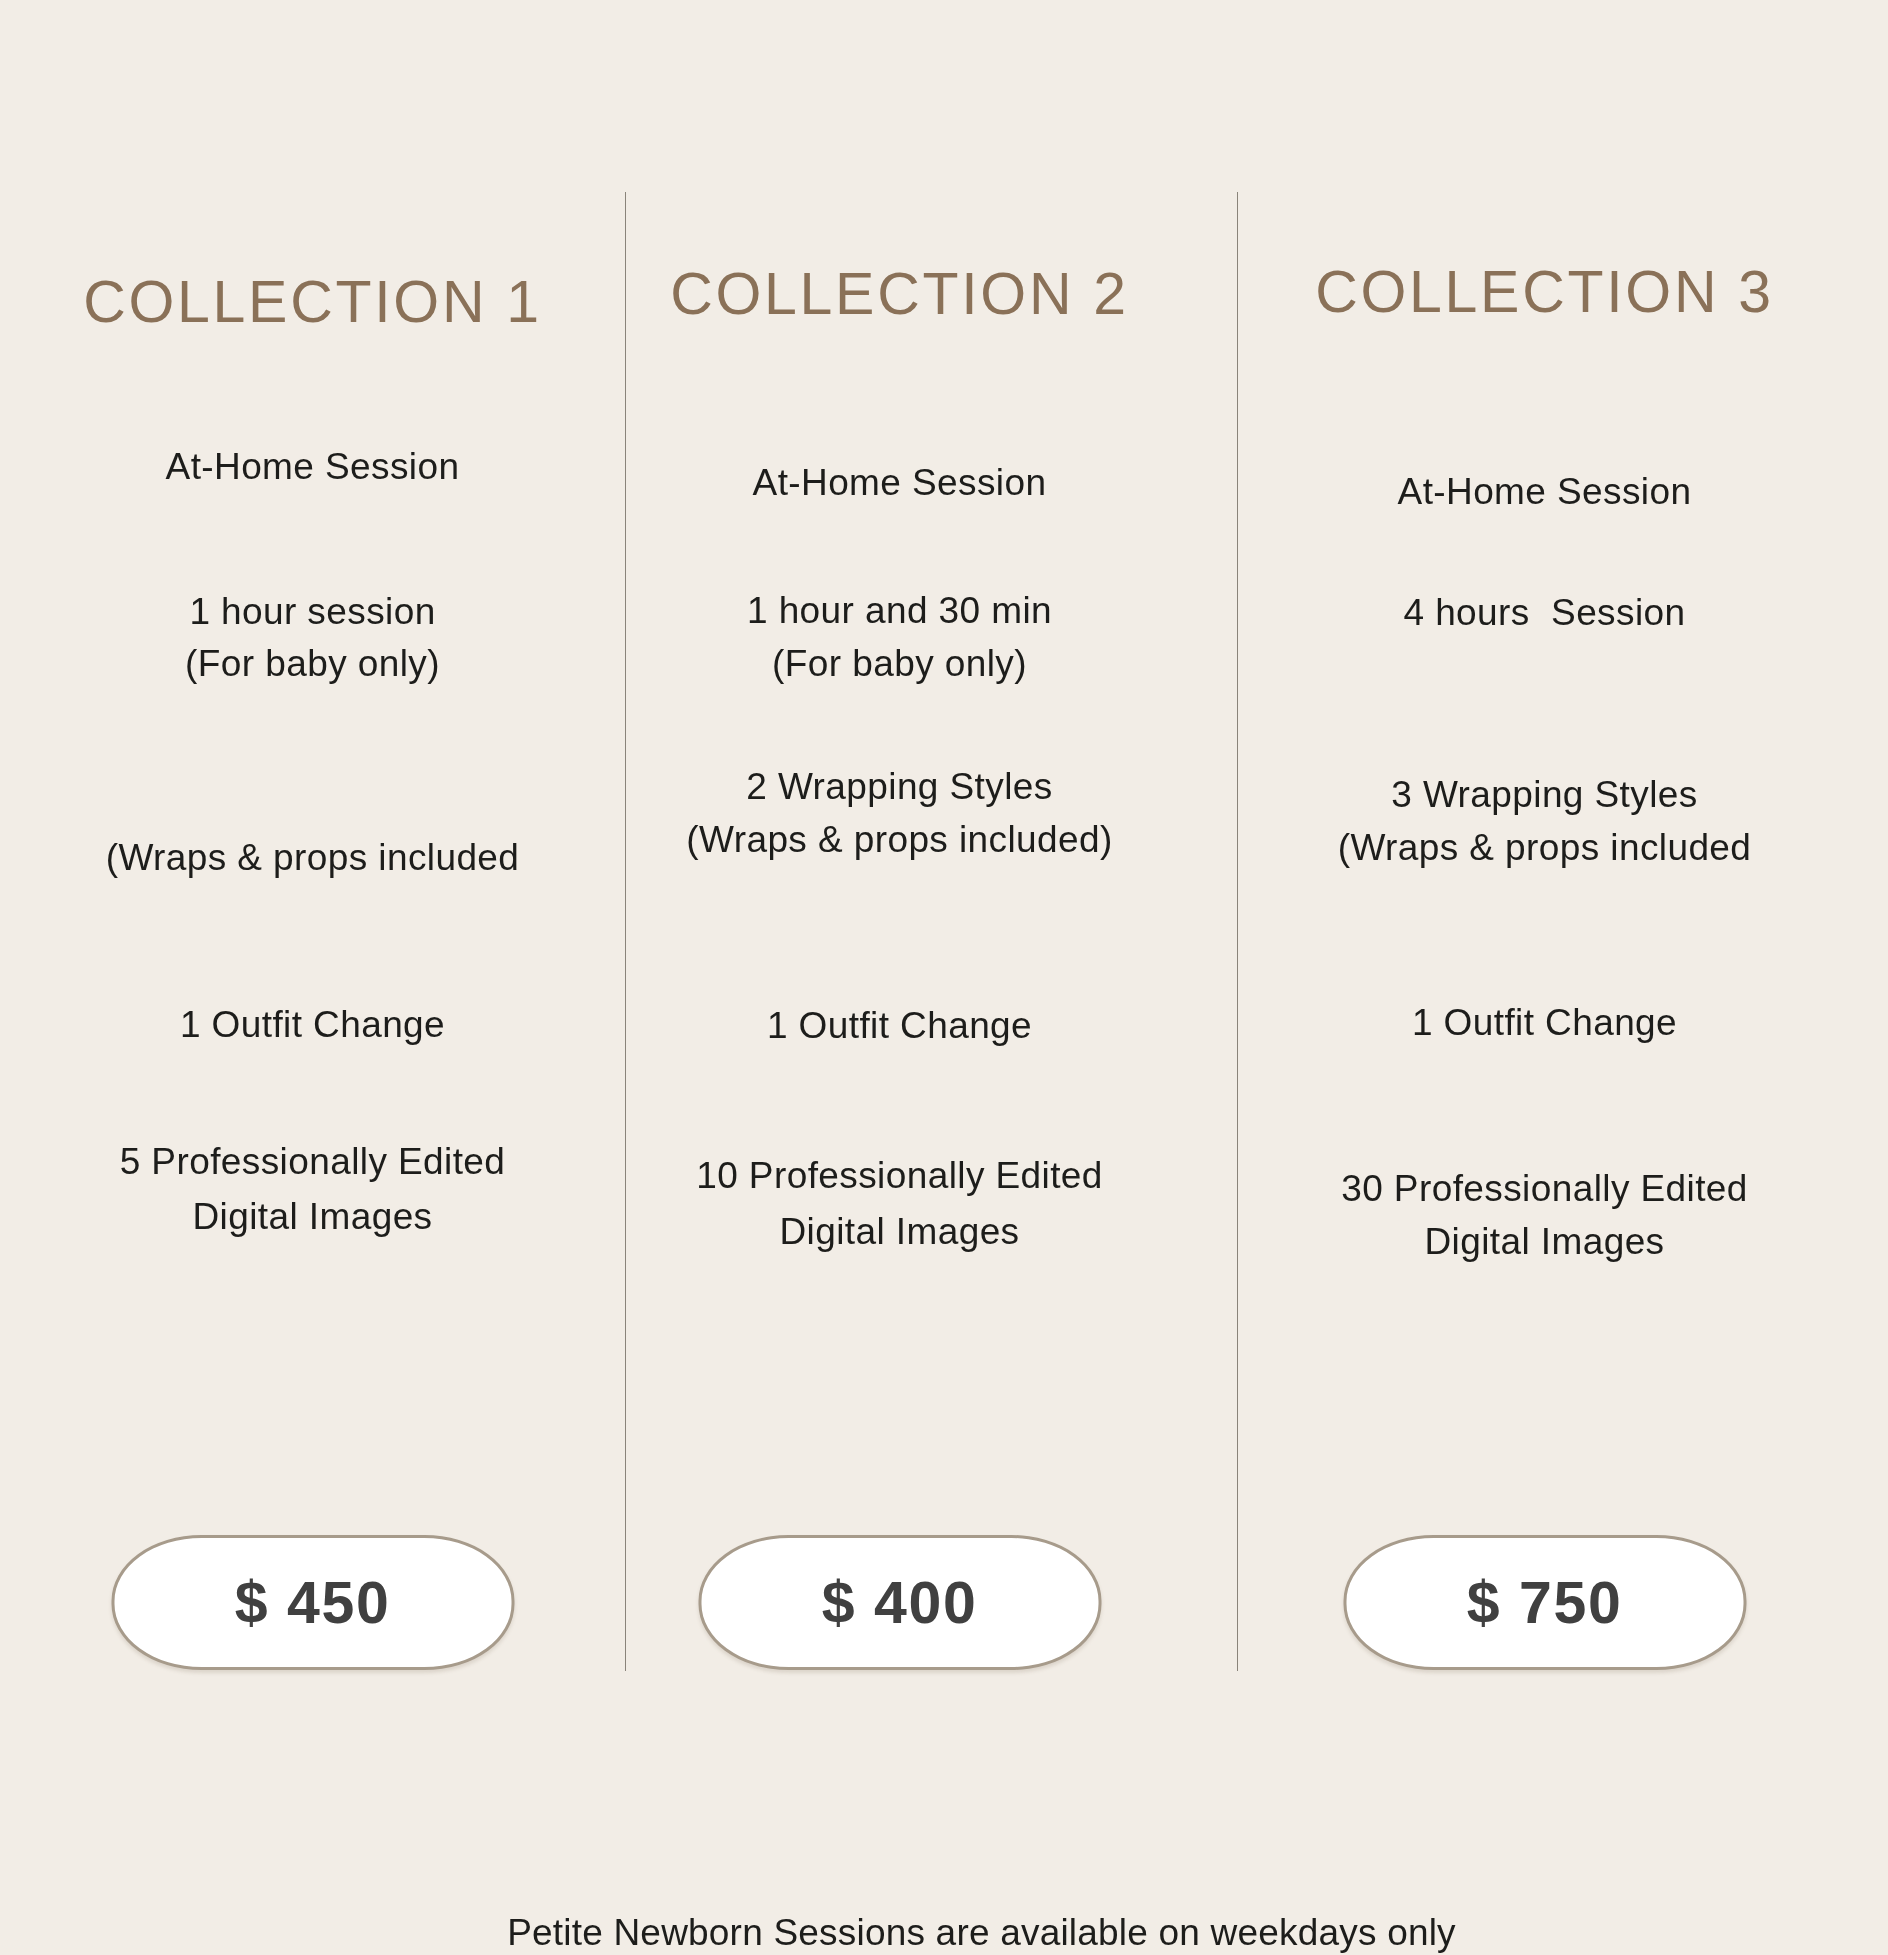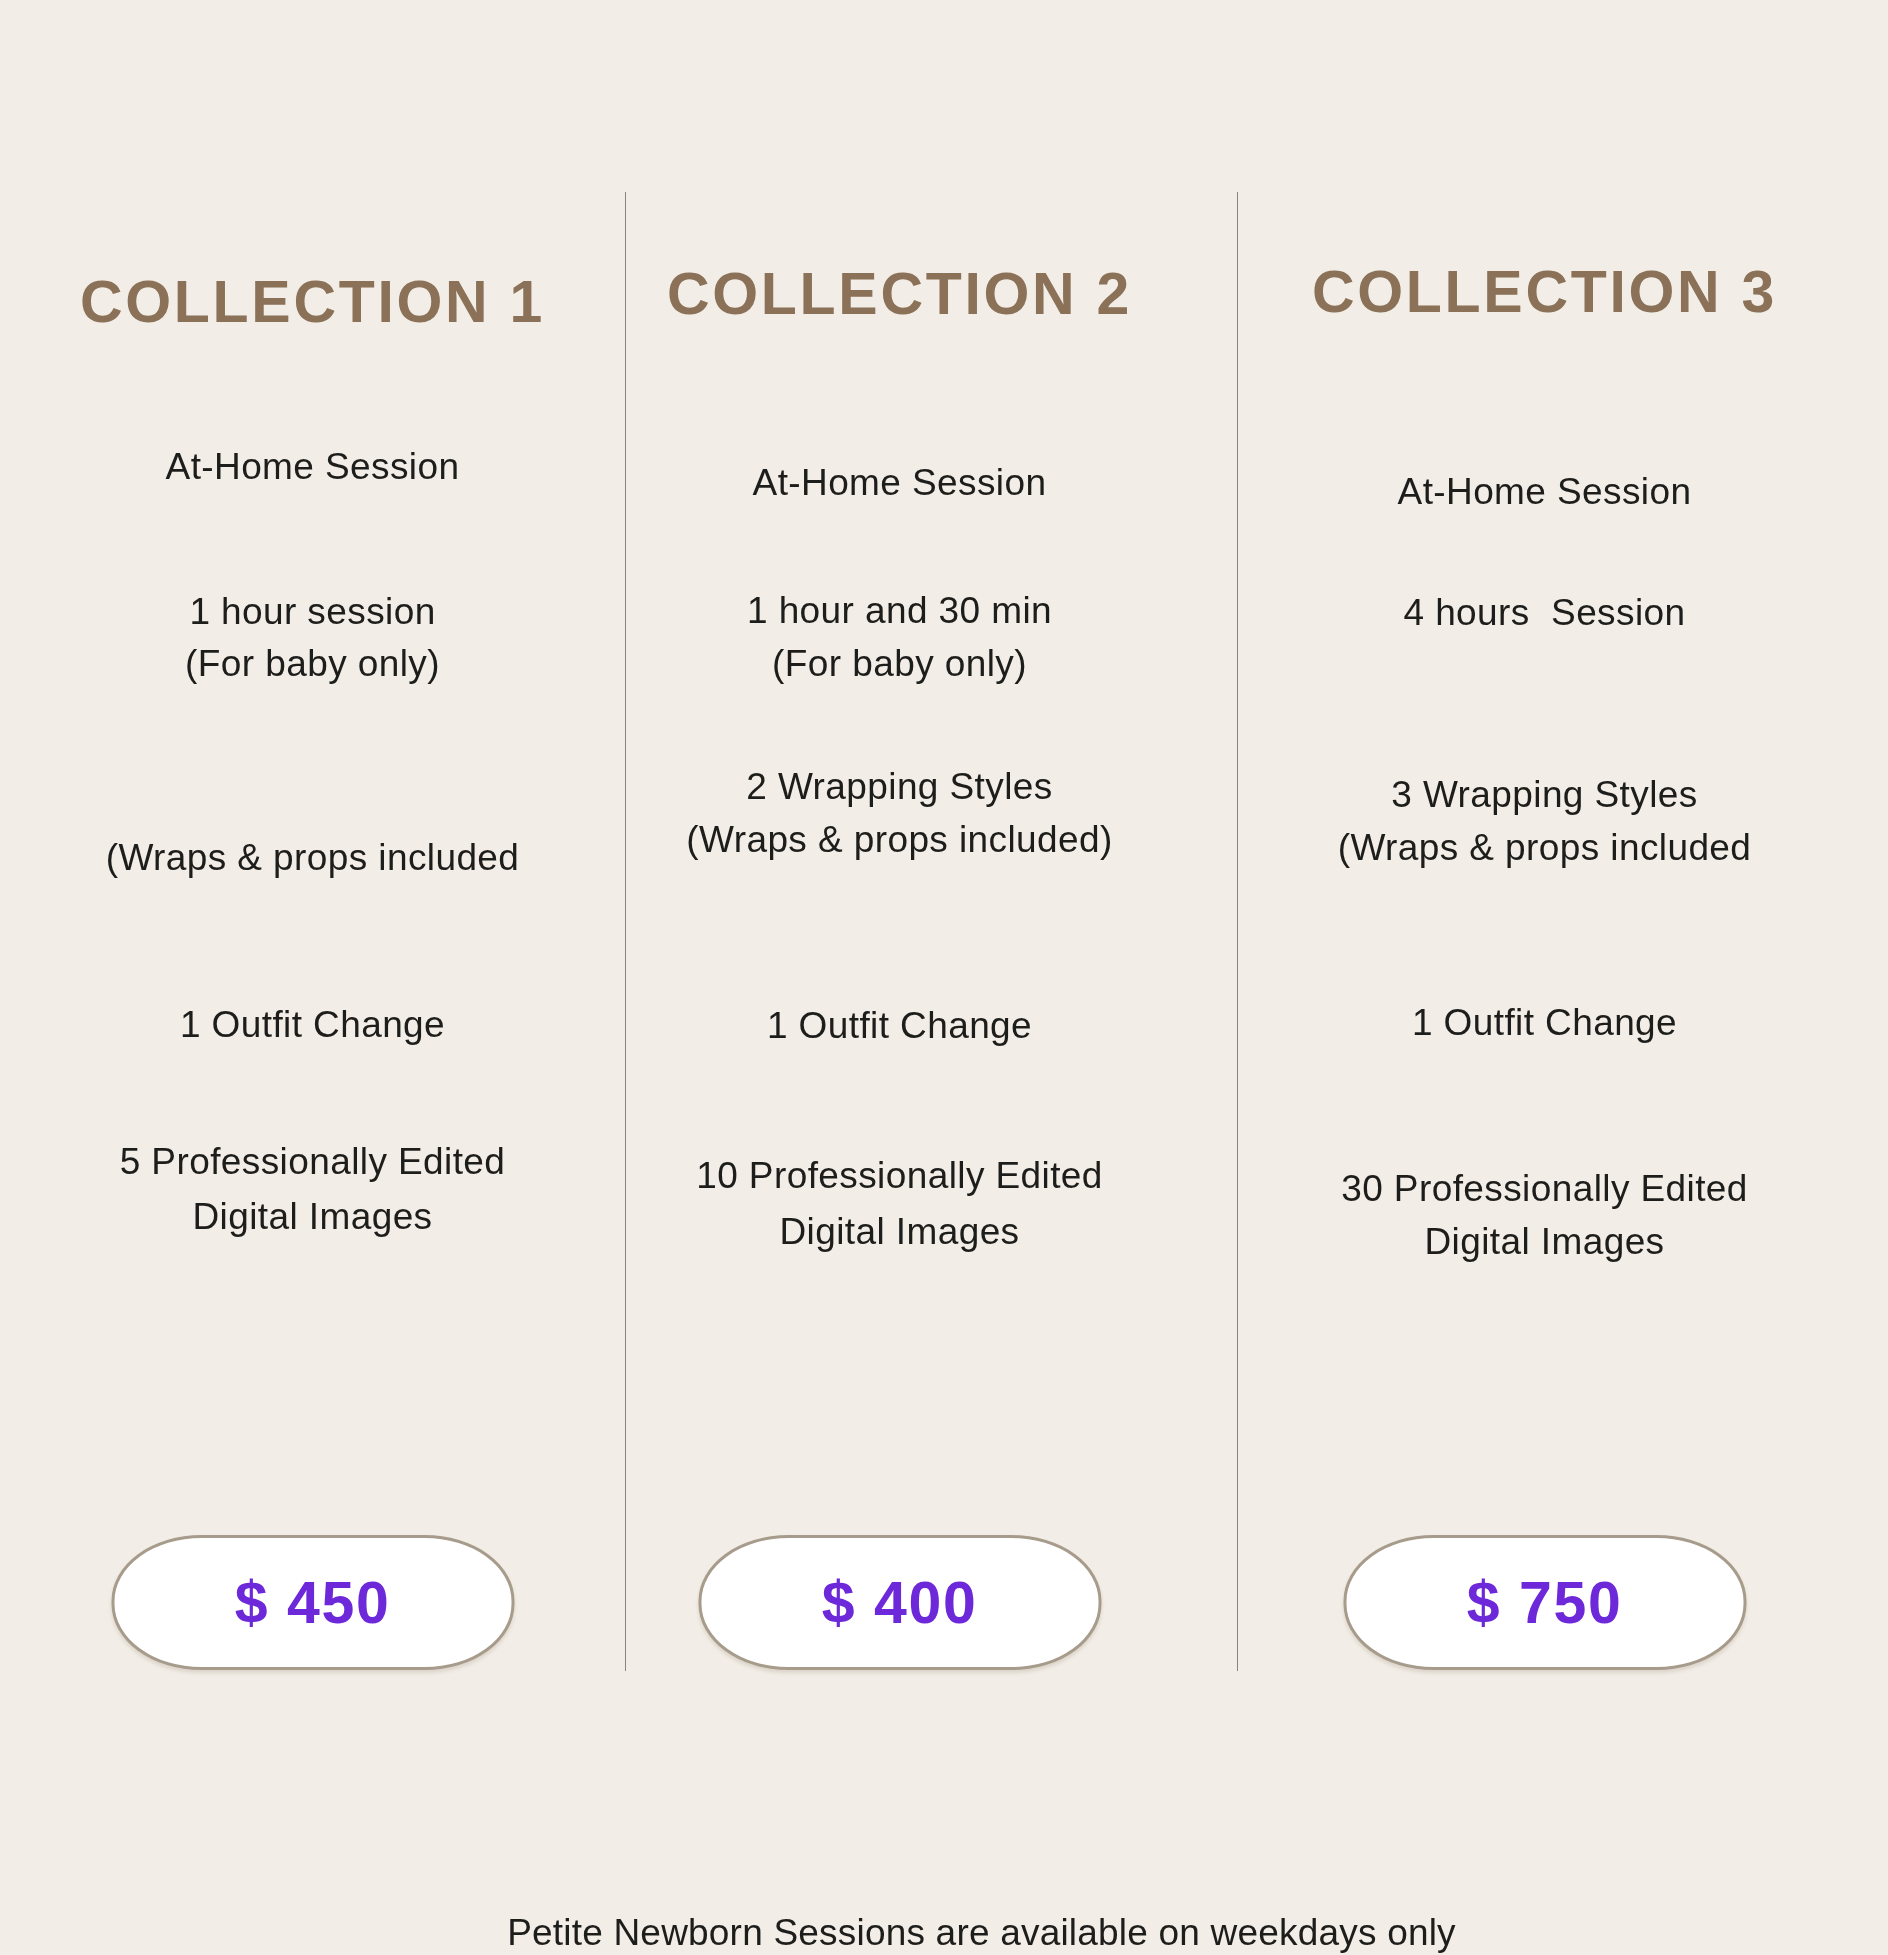--- a/index.html
+++ b/index.html
@@ -32,21 +32,21 @@
   .col.c2 { left: 622px; width: 555px; }
   .col.c3 { left: 1259px; width: 571px; }
 
   .hdr {
     position: absolute;
     left: 0;
     width: 100%;
     margin: 0;
     text-align: center;
     font-size: 59px;
-    font-weight: 700;
+    font-weight: 400;
     letter-spacing: 2.7px;
     color: #8a7158;
     line-height: 1;
     white-space: nowrap;
   }
 
   .line {
     position: absolute;
     left: 0;
     width: 100%;
@@ -74,21 +74,21 @@
     align-items: center;
     justify-content: center;
     box-sizing: border-box;
     box-shadow: 0 3.1px 3.9px rgba(120,105,85,0.18);
     cursor: pointer;
   }
   .price-btn span {
     font-size: 59px;
     font-weight: 700;
     letter-spacing: 1.6px;
-    color: #6d28d9;
+    color: #404040;
   }
 
   .footer {
     position: absolute;
     left: 426px;
     top: 0;
     width: 1111px;
     height: 2444px;
   }
   .footer .line { letter-spacing: 0.2px; }

